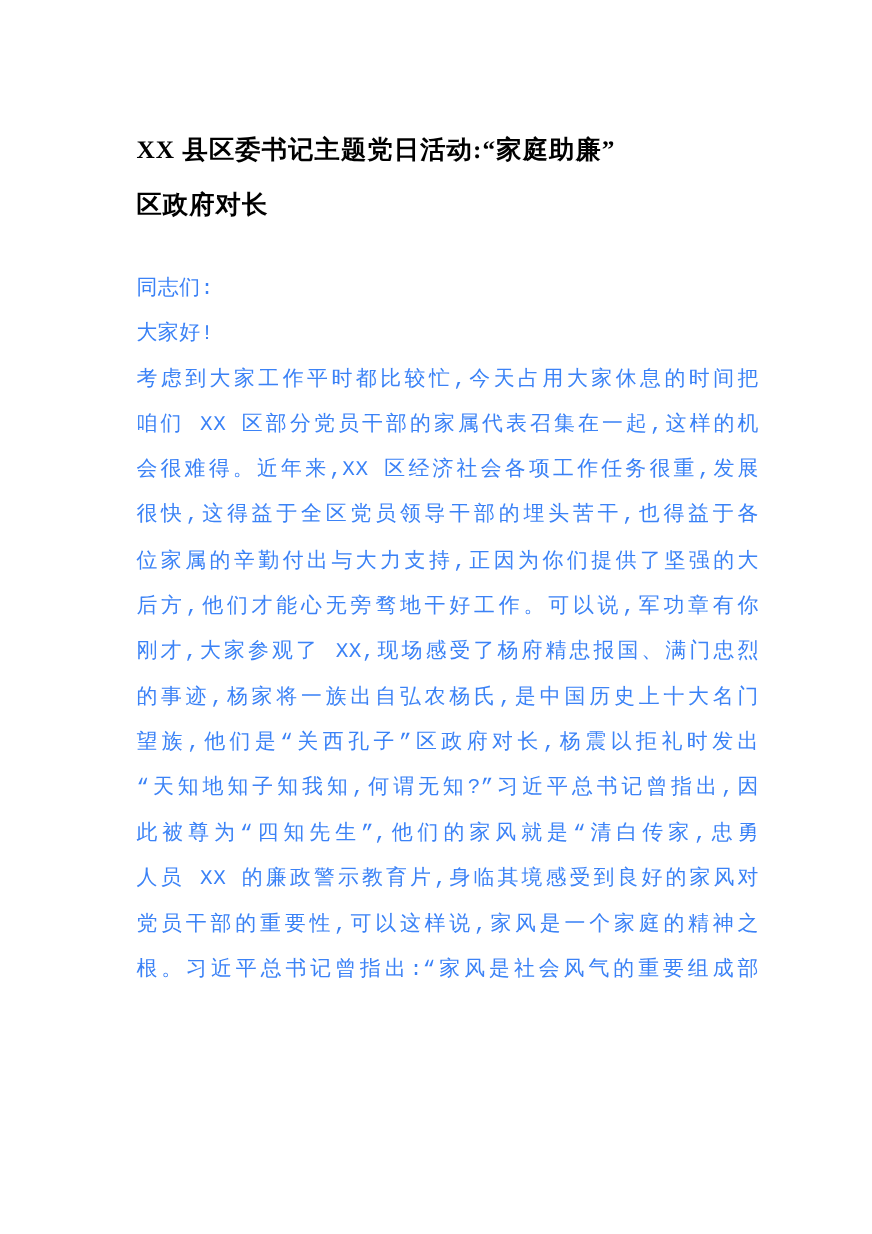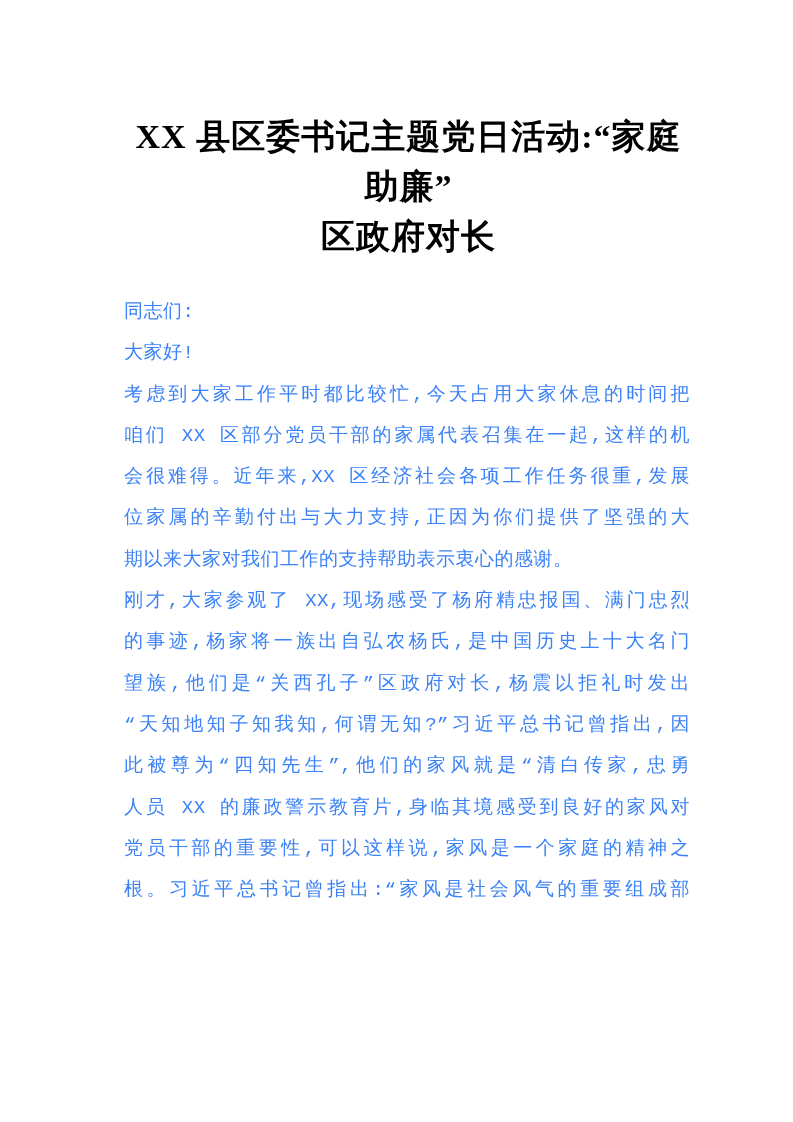--- a/index.html
+++ b/index.html
@@ -6,22 +6,22 @@
   .page {
     position: relative;
     width: 793px;
     height: 1122px;
     background: #ffffff;
     overflow: hidden;
     font-family: "Liberation Serif", "DejaVu Serif", serif;
   }
   .doc-title {
     margin: 112px 100px 0 124px;
-    text-align: center;
-    font-size: 34px;
+    text-align: left;
+    font-size: 23px;
     line-height: 50px;
     font-weight: bold;
     color: #000000;
     letter-spacing: 1px;
   }
   .title-line { display: block; }
   .doc-body {
     margin: 30px 103px 0 124px;
     font-size: 19px;
     line-height: 41.3px;
@@ -42,22 +42,23 @@
     <span class="title-line">区政府对长</span>
   </h1>
 
   <div class="doc-body">
     <div class="line">同志们:</div>
     <div class="line">大家好!</div>
 
     <div class="line j">考虑到大家工作平时都比较忙,今天占用大家休息的时间把</div>
     <div class="line j">咱们 XX 区部分党员干部的家属代表召集在一起,这样的机</div>
     <div class="line j">会很难得。近年来,XX 区经济社会各项工作任务很重,发展</div>
+    <div class="line j">很快,这得益于全区党员领导干部的埋头苦干,也得益于各</div>
     <div class="line j">位家属的辛勤付出与大力支持,正因为你们提供了坚强的大</div>
-    <div class="line">期以来大家对我们工作的支持帮助表示衷心的感谢。</div>
+    <div class="line j">后方,他们才能心无旁骛地干好工作。可以说,军功章有你</div>
 
     <div class="line j">刚才,大家参观了 XX,现场感受了杨府精忠报国、满门忠烈</div>
     <div class="line j">的事迹,杨家将一族出自弘农杨氏,是中国历史上十大名门</div>
     <div class="line j">望族,他们是“关西孔子”区政府对长,杨震以拒礼时发出</div>
     <div class="line j">“天知地知子知我知,何谓无知?”习近平总书记曾指出,因</div>
     <div class="line j">此被尊为“四知先生”,他们的家风就是“清白传家,忠勇</div>
     <div class="line j">人员 XX 的廉政警示教育片,身临其境感受到良好的家风对</div>
     <div class="line j">党员干部的重要性,可以这样说,家风是一个家庭的精神之</div>
     <div class="line j">根。习近平总书记曾指出:“家风是社会风气的重要组成部</div>
   </div>

